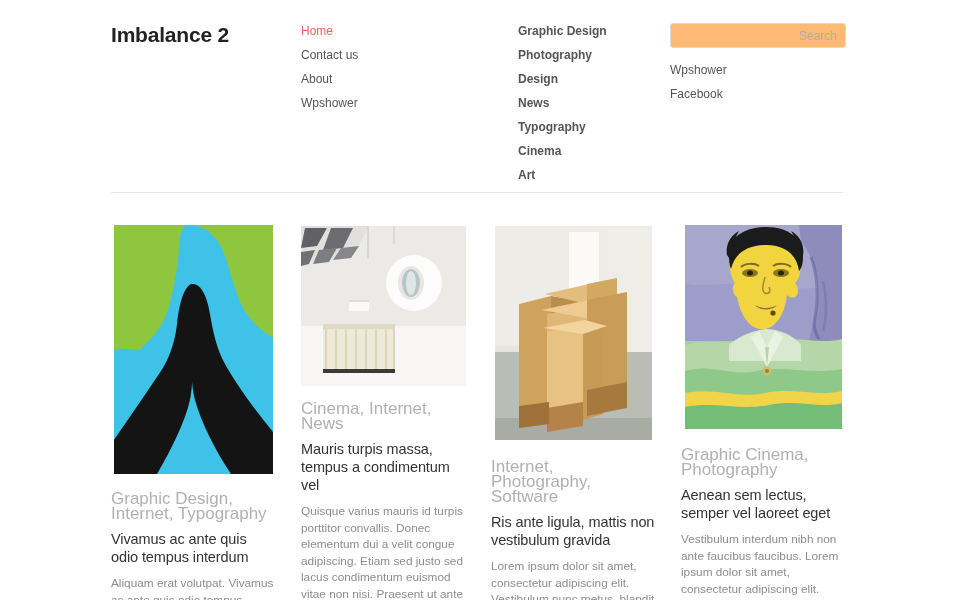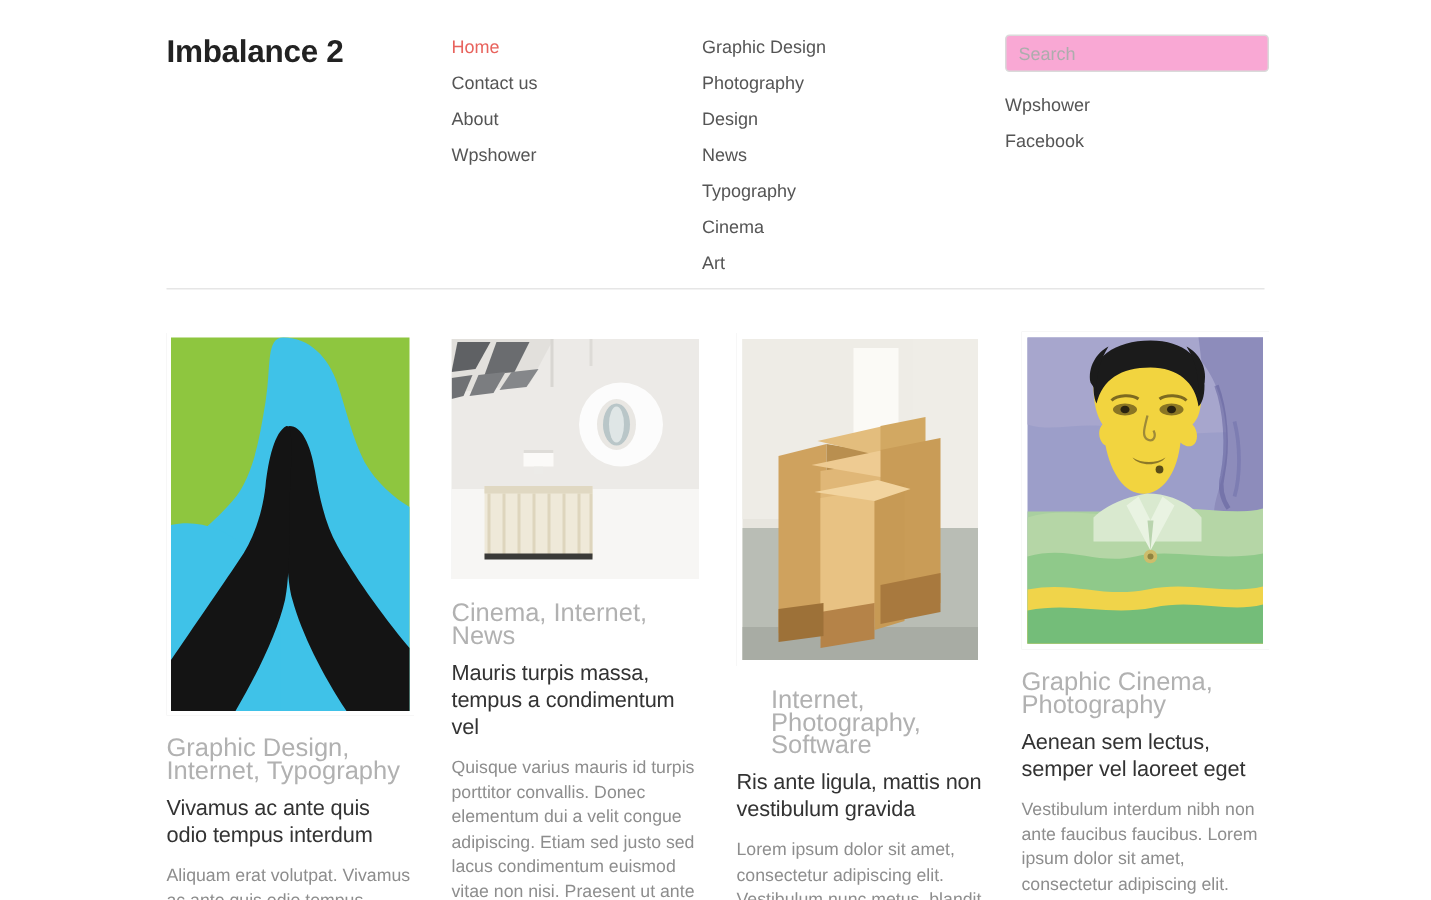--- a/index.html
+++ b/index.html
@@ -16,47 +16,48 @@
   .header { position: relative; height: 245px; }
 
   .site-title {
     position: absolute; left: 111px; top: 22px;
     font-size: 21px; font-weight: bold; color: #222; letter-spacing: -0.2px;
     line-height: 26px;
   }
 
   .nav-col { position: absolute; }
   .nav-col-pages { left: 301px; top: 22px; }
-  .nav-col-cats  { left: 468px; top: 22px; }
+  .nav-col-cats  { left: 518px; top: 22px; font-weight: bold; }
 
   .nav-item {
     display: block;
     font-size: 12px;
     line-height: 19px;
     color: #555;
     text-decoration: none;
     margin-bottom: 0px;
     padding-bottom: 0px;
     white-space: nowrap;
   }
   .nav-col-pages .nav-item { margin-bottom: 5px; }
   .nav-col-cats  .nav-item { margin-bottom: 5px; }
   .nav-item.active { color: #e8635d; }
 
   .utility-col { position: absolute; left: 670px; top: 23px; }
   .search-box {
     width: 176px; height: 25px;
     border: 1px solid #dadada;
     border-radius: 3px;
-    background: #f9a8d4;
+    background: #fdba74;
     font-family: "Liberation Sans", sans-serif;
     font-size: 12px;
     color: #555;
     padding: 0 8px;
     outline: none;
+    text-align: right;
   }
   .search-box::placeholder { color: #adadad; }
   .social-list { margin-top: 13px; }
   .social-list .nav-item { margin-bottom: 5px; color: #555; }
 
   .divider {
     position: absolute; left: 111px; top: 192px;
     width: 732px; height: 1px; background: #e6e6e6;
   }
 
@@ -83,21 +84,21 @@
     line-height: 18px; margin-top: 9px; letter-spacing: -0.1px;
   }
   .excerpt {
     font-size: 11.8px; line-height: 16.5px; color: #8d8d8d;
     margin-top: 9px;
   }
 
   
   .col-1 .meta { margin-top: 14px; }
   .col-2 .meta { margin-top: 15px; }
-  .col-3 .meta { margin-top: 15px; margin-left: 23px; }
+  .col-3 .meta { margin-top: 15px; }
   .col-4 .meta { margin-top: 14px; }
 </style>
 </head>
 <body>
 
 <div class="page">
 
   <div class="header">
 
     <div class="site-title">Imbalance 2</div>

